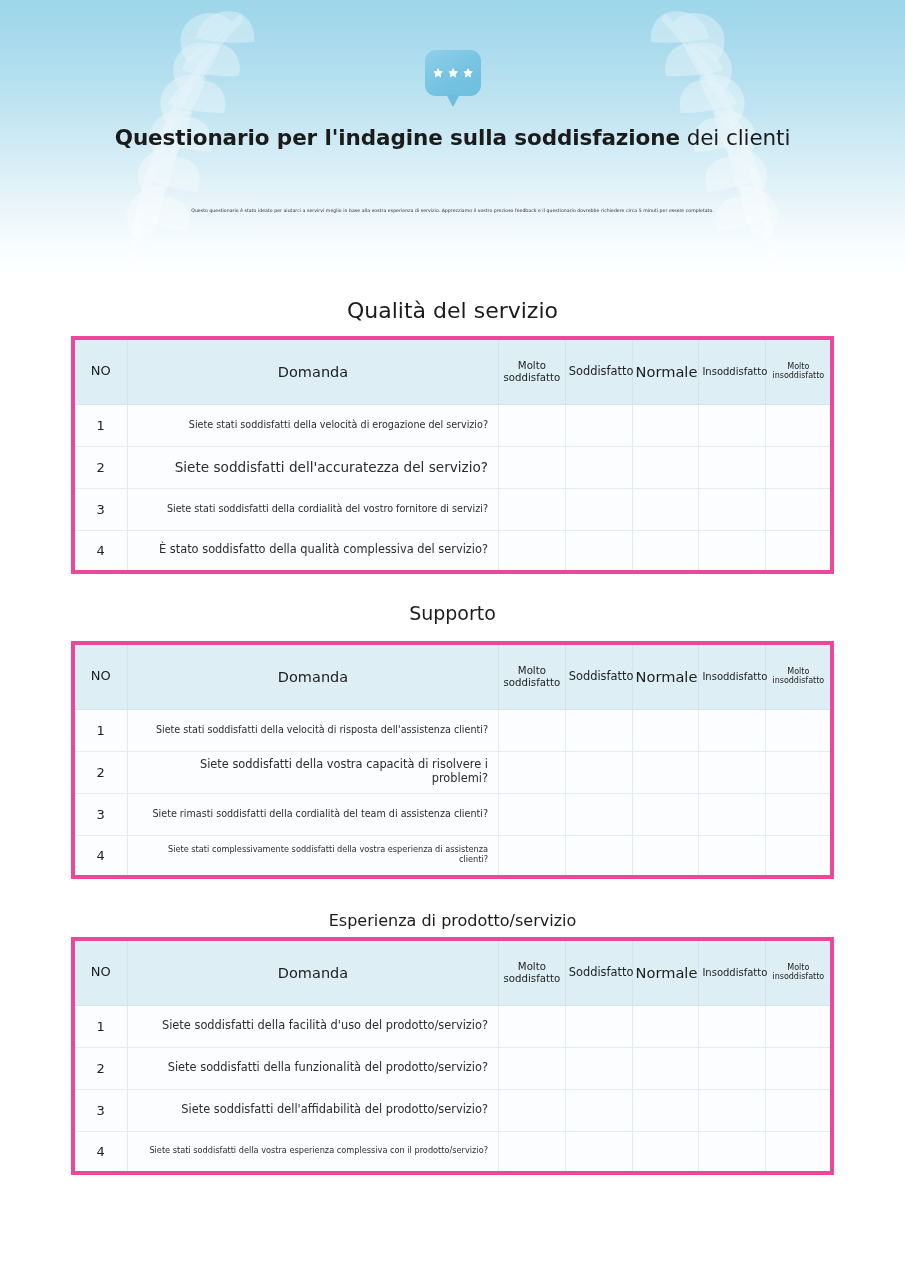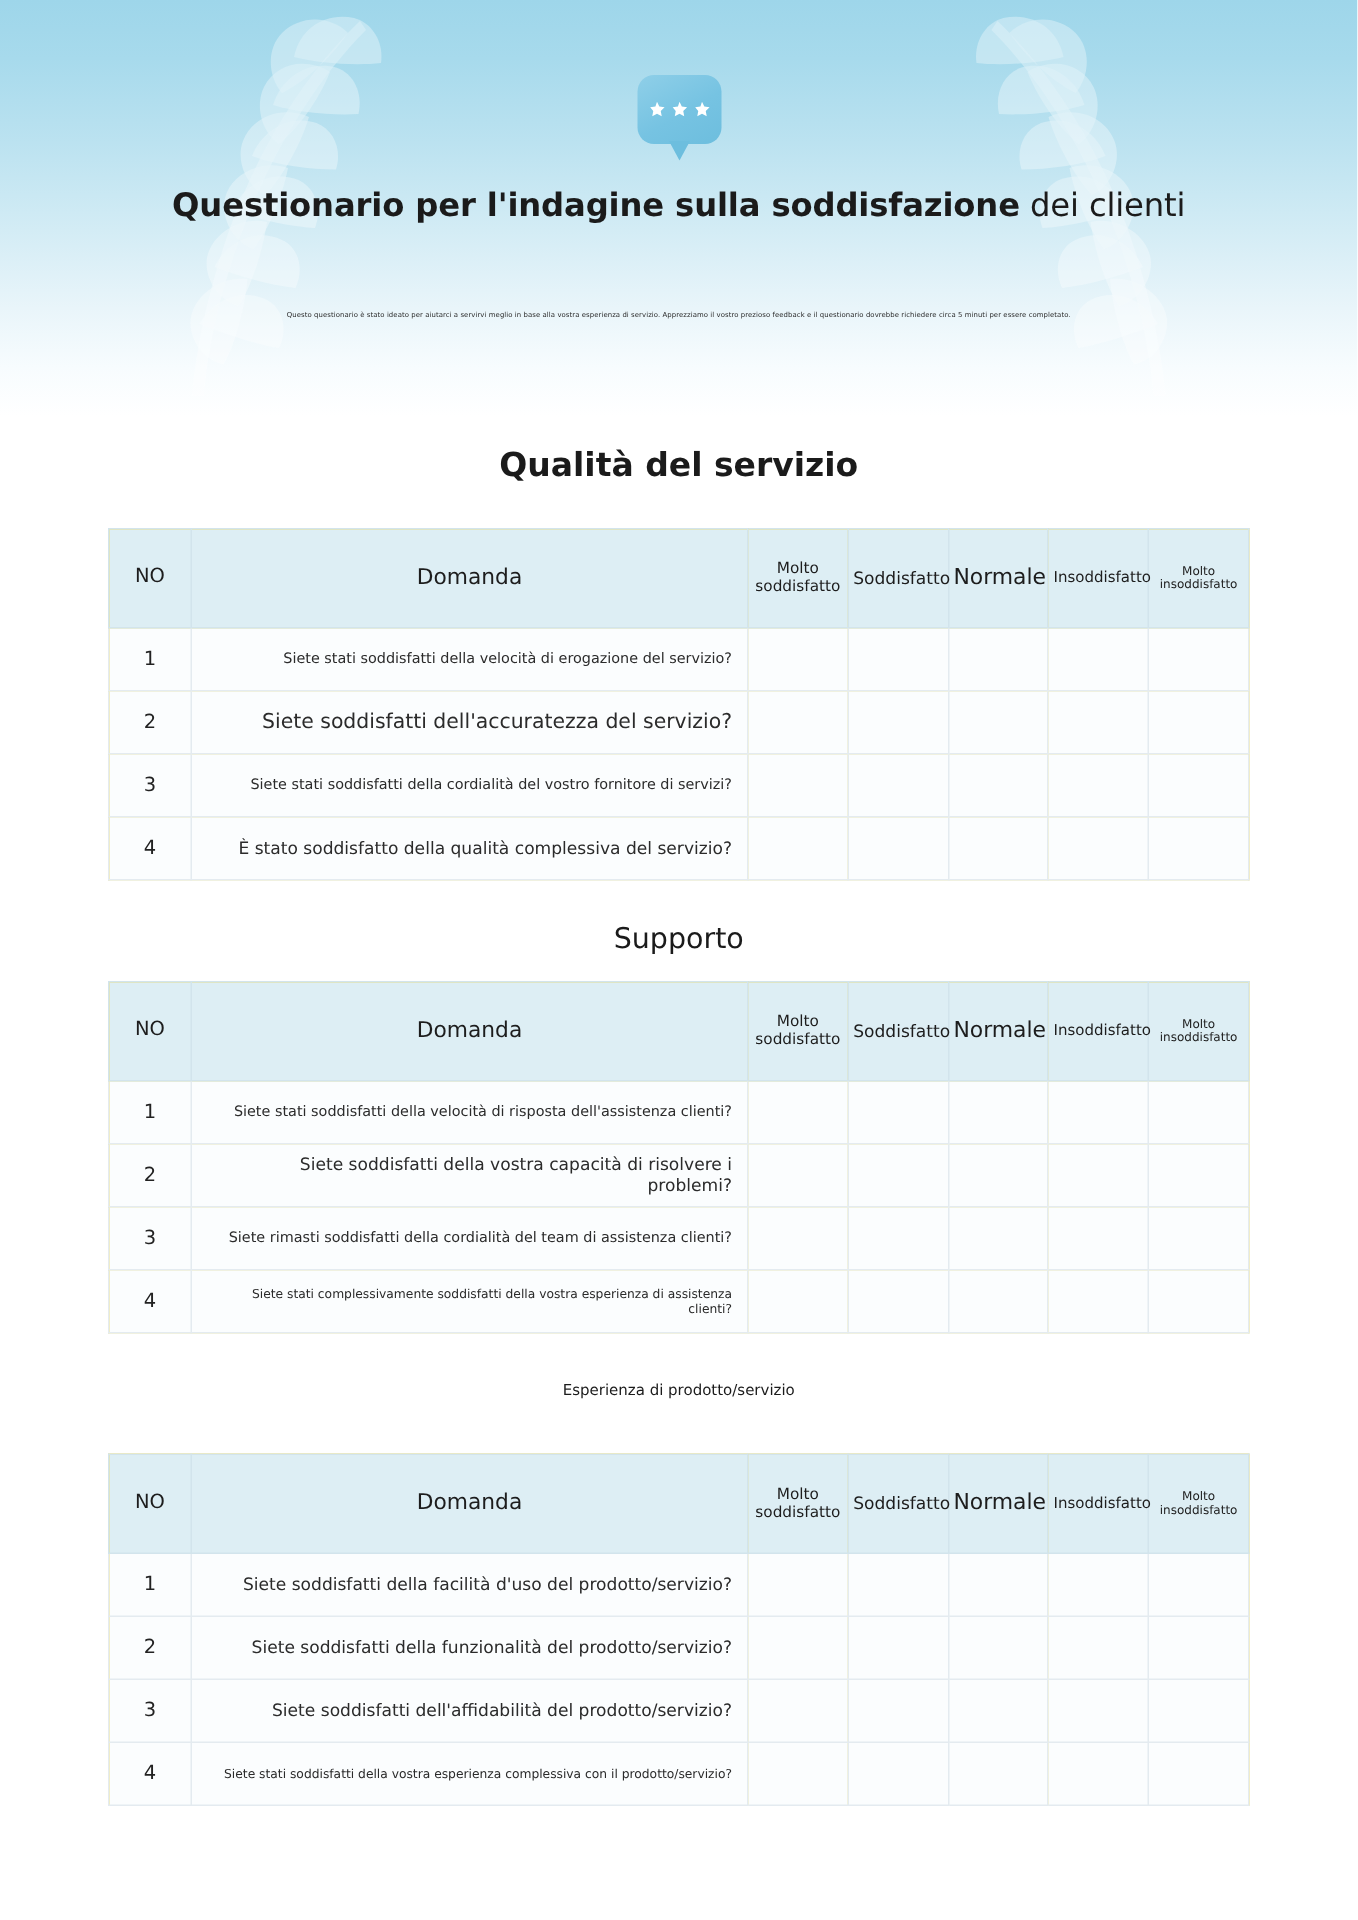--- a/index.html
+++ b/index.html
@@ -105,32 +105,32 @@
   }
 
   .section { width: 905px; }
 
   .section-title {
     text-align: center;
     color: #1b1b1b;
     font-weight: 400;
     line-height: 1;
   }
-  .st-1 { font-size: 22px;   margin-top: 22px; margin-bottom: 30px; font-weight: bold; }
+  .st-1 { font-size: 22px;   margin-top: 22px; margin-bottom: 14px; }
   .st-2 { font-size: 19px;   margin-top: 30px; margin-bottom: 18px; }
-  .st-3 { font-size: 10px; margin-top: 34px; margin-bottom: 36px; }
+  .st-3 { font-size: 16px; margin-top: 34px; margin-bottom: 8px; }
 
   
   table.survey {
     width: 760px;
     margin: 0 auto;
     border-collapse: collapse;
     table-layout: fixed;
-    background: #fde047;
-    border: 1px solid #ec4899;
+    background: #5eead4;
+    border: 4px solid #ec4899;
   }
   table.survey th,
   table.survey td {
     border: 1px solid #e4ebf0;
     vertical-align: middle;
   }
 
   thead.survey-head th {
     background: #ddeef4;
     height: 66px;

